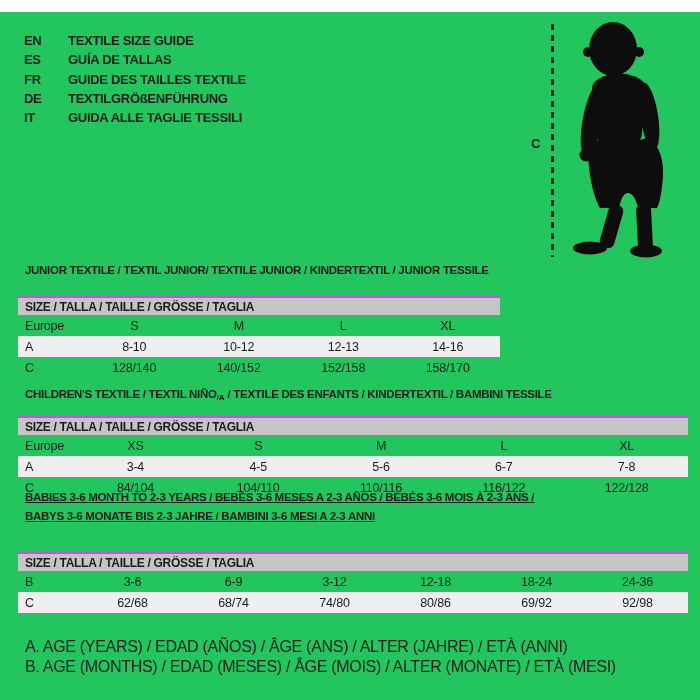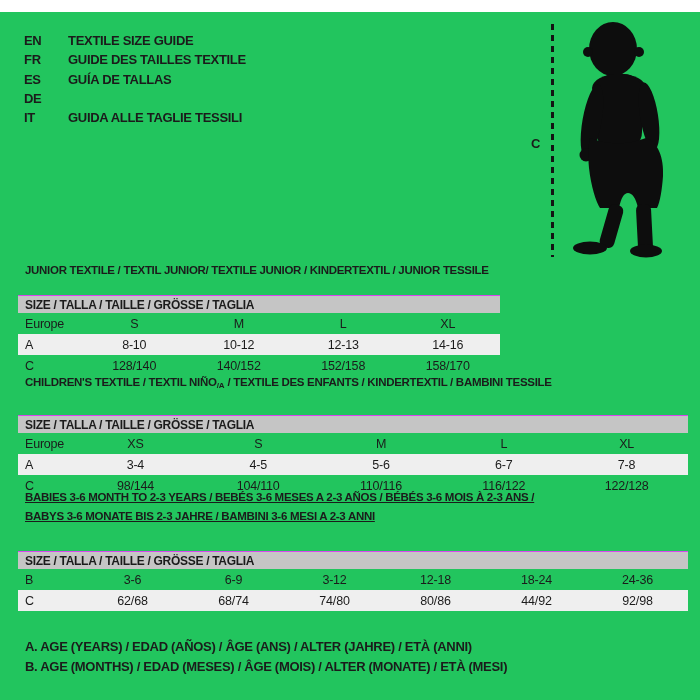--- a/index.html
+++ b/index.html
@@ -15,60 +15,61 @@
   
   .c-label{position:absolute;left:531px;top:124px;font-size:13px;font-weight:700;}
   .dash-line{position:absolute;left:551px;top:12px;width:3px;height:233px;
              background:repeating-linear-gradient(to bottom,#141414 0 6px,transparent 6px 11px);}
   .toddler{position:absolute;left:560px;top:6px;}
 
   
   .tbl-title{position:absolute;left:25px;font-size:11.5px;font-weight:700;
              letter-spacing:-0.3px;white-space:nowrap;}
   .t1-title{top:252px;}
-  .t2-title{top:364px;text-align:right;}
+  .t2-title{top:376px;text-align:right;}
   .t3-title{top:476px;line-height:18.8px;text-decoration:underline;}
   .subA{font-size:8px;font-weight:700;vertical-align:-2px;letter-spacing:0;}
 
   
   .size-table{position:absolute;left:18px;border-collapse:collapse;table-layout:fixed;
               font-size:12.5px;letter-spacing:-0.2px;}
   .size-table td{padding:0;text-align:center;vertical-align:middle;height:21px;white-space:nowrap;}
-  .size-table tr.band td{background:#c5c5c5;border-top:1px solid #d946ef;height:17px;
+  .size-table tr.band td{background:#c5c5c5;border-top:3px solid #d946ef;height:17px;
               text-align:left;padding-left:7px;font-weight:700;font-size:12px;letter-spacing:-0.3px;}
   .size-table td.lbl{text-align:left;padding-left:7px;}
   .size-table tr.shade td{background:#efefef;}
   .t1{top:283px;width:482px;}
   .t2{top:403px;width:670px;}
   .t3{top:539px;width:670px;}
 
   
-  .footnotes{position:absolute;left:25px;top:625px;font-size:13px;font-weight:700;
+  .footnotes{position:absolute;left:25px;top:625px;font-size:16px;font-weight:400;
              letter-spacing:-0.3px;line-height:19.5px;white-space:nowrap;}
 </style>
 </head>
 <body>
 
 <div class="page">
 
   <div class="lang-list">
     <div class="lang-row">
       <span class="lang-code">EN</span>
       <span class="lang-title">TEXTILE SIZE GUIDE</span>
     </div>
     <div class="lang-row">
+      <span class="lang-code">ES</span>
+      <span class="lang-title">GUÍA DE TALLAS</span>
+    </div>
+    <div class="lang-row">
       <span class="lang-code">FR</span>
       <span class="lang-title">GUIDE DES TAILLES TEXTILE</span>
     </div>
     <div class="lang-row">
-      <span class="lang-code">ES</span>
-      <span class="lang-title">GUÍA DE TALLAS</span>
-    </div>
-    <div class="lang-row">
       <span class="lang-code">DE</span>
+      <span class="lang-title">TEXTILGRÖßENFÜHRUNG</span>
     </div>
     <div class="lang-row">
       <span class="lang-code">IT</span>
       <span class="lang-title">GUIDA ALLE TAGLIE TESSILI</span>
     </div>
   </div>
 
   <span class="c-label">C</span>
   <div class="dash-line"></div>
   <svg class="toddler" width="138" height="240" viewBox="0 0 138 240" fill="#0d0d0d" xmlns="http://www.w3.org/2000/svg">
@@ -152,21 +153,21 @@
     <tr class="shade">
       <td class="lbl">A</td>
       <td>3-4</td>
       <td>4-5</td>
       <td>5-6</td>
       <td>6-7</td>
       <td>7-8</td>
     </tr>
     <tr>
       <td class="lbl">C</td>
-      <td>98/144</td>
+      <td>84/104</td>
       <td>104/110</td>
       <td>110/116</td>
       <td>116/122</td>
       <td>122/128</td>
     </tr>
   </tbody>
     </table>
 
   <div class="tbl-title t3-title">
     <div>BABIES 3-6 MONTH TO 2-3 YEARS / BEBÉS 3-6 MESES A 2-3 AÑOS / BÉBÉS 3-6 MOIS À 2-3 ANS /</div>
@@ -194,21 +195,21 @@
       <td>12-18</td>
       <td>18-24</td>
       <td>24-36</td>
     </tr>
     <tr class="shade">
       <td class="lbl">C</td>
       <td>62/68</td>
       <td>68/74</td>
       <td>74/80</td>
       <td>80/86</td>
-      <td>44/92</td>
+      <td>69/92</td>
       <td>92/98</td>
     </tr>
   </tbody>
     </table>
 
   <div class="footnotes">
     <div>A. AGE (YEARS) / EDAD (AÑOS) / ÂGE (ANS) / ALTER (JAHRE) / ETÀ (ANNI)</div>
     <div>B. AGE (MONTHS) / EDAD (MESES) / ÂGE (MOIS) / ALTER (MONATE) / ETÀ (MESI)</div>
   </div>
 

